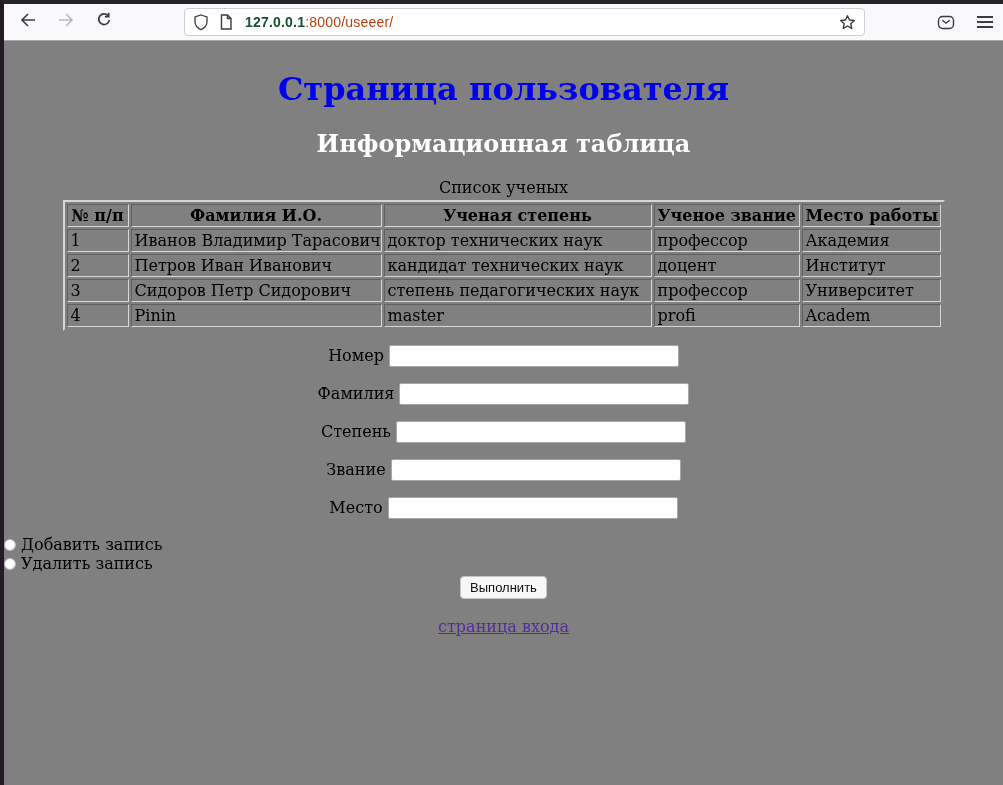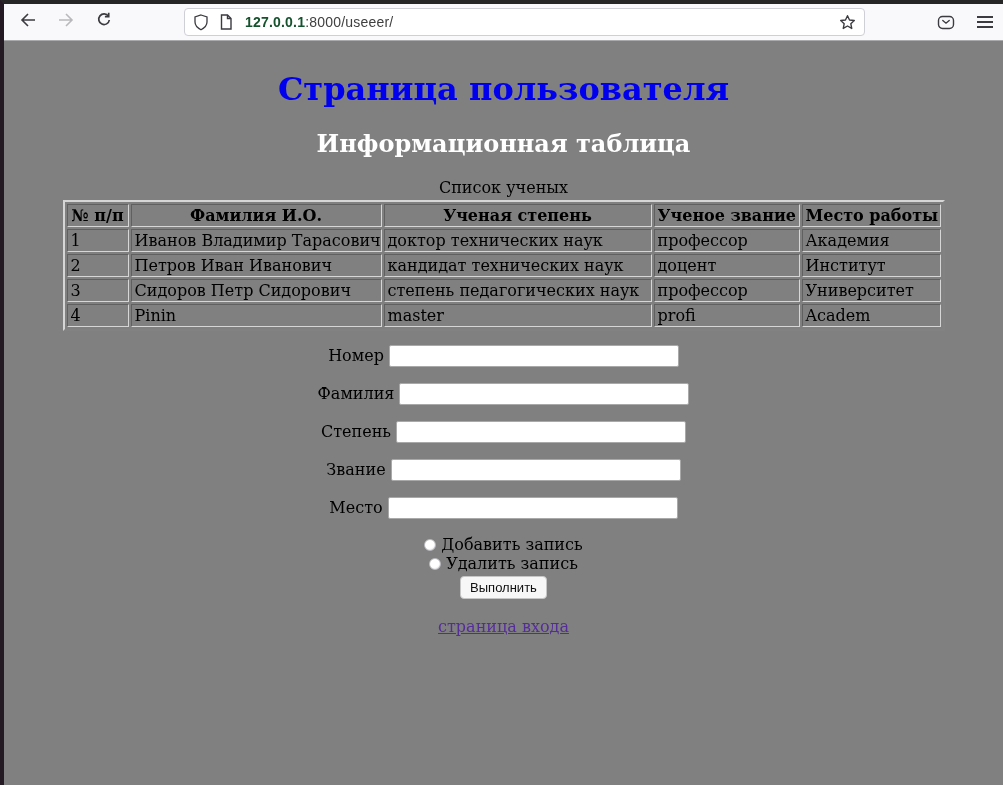--- a/index.html
+++ b/index.html
@@ -38,21 +38,21 @@
     display: flex; align-items: center;
     padding: 0 8px;
   }
   .urlbar .icon { color: #3b3b40; display: flex; align-items: center; }
   .urlbar .icon + .icon { margin-left: 10px; }
   .url-text {
     margin-left: 12px; font-size: 14px; letter-spacing: 0.2px;
     white-space: nowrap; flex: 1 1 auto;
   }
   .url-host { color: #14532d; font-weight: bold; }
-  .url-rest { color: #404040; }
+  .url-rest { color: #c2410c; }
   .star-btn { color: #3b3b40; display: flex; align-items: center; flex: 0 0 auto; }
   .pocket-btn { margin-left: 72px; color: #3b3b40; display: flex; flex: 0 0 auto; }
   .menu-btn { margin-left: 22px; color: #3b3b40; display: flex; flex-direction: column; gap: 3px; flex: 0 0 auto; }
   .menu-btn i { display: block; width: 16px; height: 2px; background: #3b3b40; }
 
   
   .content { padding-top: 8px; }
   h1.page-title {
     text-align: center; color: #0000ee;
     font-size: 32px; font-weight: bold;
@@ -92,21 +92,21 @@
   .form-row label { margin-right: 5px; }
   .form-row input[type="text"] {
     width: 290px; height: 22px;
     background: #ffffff;
     border: 1px solid #a9a9a9;
     border-radius: 2px;
     font-family: "DejaVu Serif", serif; font-size: 15px;
     padding: 0 3px; vertical-align: middle;
   }
   .radio-row {
-    text-align: center; font-size: 16px; color: #000;
+    font-size: 16px; color: #000;
     line-height: 19px; height: 19px;
   }
   .radio-row .radio {
     display: inline-block; width: 12px; height: 12px;
     border-radius: 50%;
     background: radial-gradient(circle at 40% 35%, #ffffff 55%, #d2d2d6 100%);
     border: 1px solid #bcbcc0;
     vertical-align: -1px; margin-right: 5px;
   }
   .button-row { text-align: center; margin-top: 3px; }

